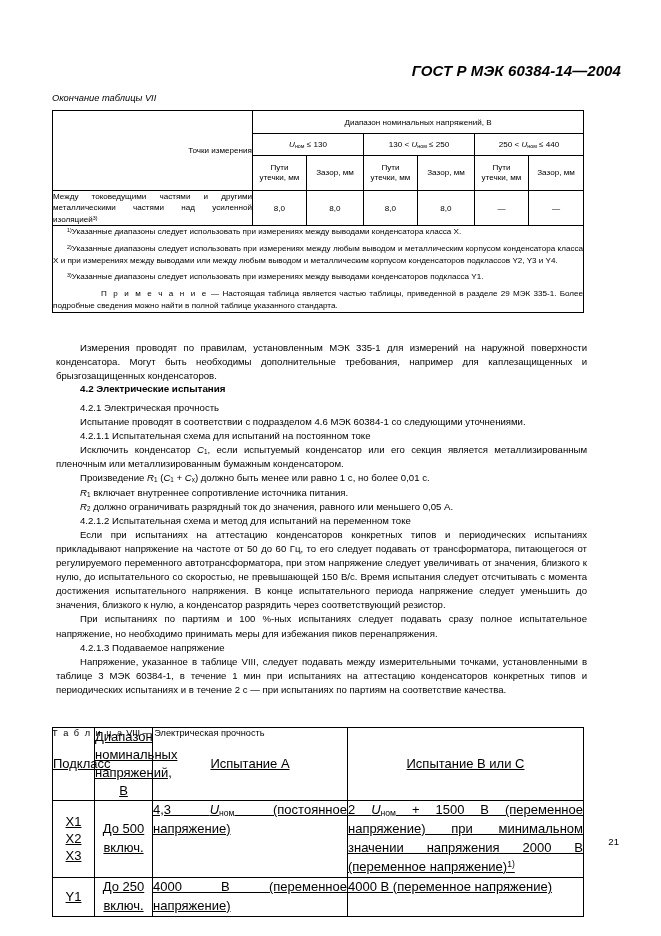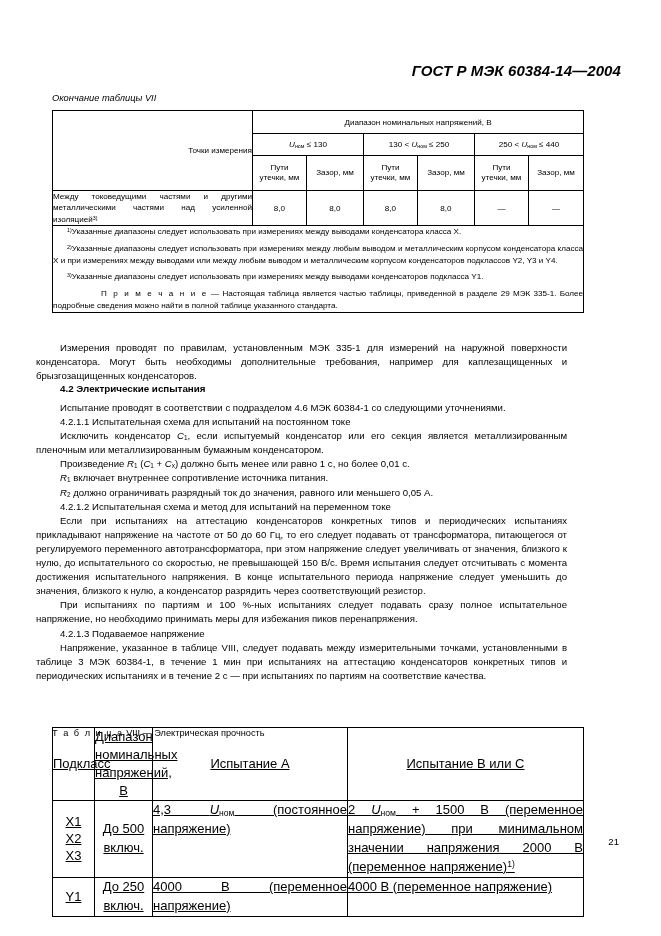--- a/index.html
+++ b/index.html
@@ -118,21 +118,21 @@
     text-align: justify;
     text-indent: 14px;
   }
   .fn-p:last-child { margin-bottom: 0; }
   .fn-note { text-indent: 14px; }
   .sp-note { letter-spacing: 1.6px; padding-left: 34px; }
 
   
   .body-block {
     position: absolute;
-    left: 36px;
+    left: 56px;
     width: 531px;
     font-size: 9.6px;
     line-height: 1.47;
   }
   p.just {
     margin: 0;
     text-align: justify;
     text-indent: 24px;
   }
   p.flat {
@@ -298,20 +298,21 @@
 
   <div class="body-block" style="top:341px;">
     <p class="just">Измерения проводят по правилам, установленным МЭК 335-1 для измерений на наружной поверхности конденсатора. Могут быть необходимы дополнительные требования, например для каплезащищенных и брызгозащищенных конденсаторов.</p>
   </div>
 
   <div class="body-block" style="top:382px;">
     <h4 class="sec">4.2  Электрические испытания</h4>
   </div>
 
   <div class="body-block" style="top:401px;">
+    <p class="flat">4.2.1  Электрическая прочность</p>
     <p class="flat">Испытание проводят в соответствии с подразделом 4.6 МЭК 60384-1 со следующими уточнениями.</p>
     <p class="flat">4.2.1.1  Испытательная схема для испытаний на постоянном токе</p>
     <p class="just"><span>Исключить конденсатор </span><i class="var">C</i><sub class="v">1</sub><span>, если испытуемый конденсатор или его секция является металлизированным пленочным или металлизированным бумажным конденсатором.</span></p>
     <p class="flat"><span>Произведение </span><i class="var">R</i><sub class="v">1</sub> (<i class="var">C</i><sub class="v">1</sub> + <i class="var">C</i><sub class="v">x</sub>)<span> должно быть менее или равно 1 с, но более 0,01 с.</span></p>
     <p class="flat"><i class="var">R</i><sub class="v">1</sub><span> включает внутреннее сопротивление источника питания.</span></p>
     <p class="flat"><i class="var">R</i><sub class="v">2</sub><span> должно ограничивать разрядный ток до значения, равного или меньшего 0,05 А.</span></p>
     <p class="flat">4.2.1.2  Испытательная схема и метод для испытаний на переменном токе</p>
     <p class="just">Если при испытаниях на аттестацию конденсаторов конкретных типов и периодических испытаниях прикладывают напряжение на частоте от 50 до 60 Гц, то его следует подавать от трансформатора, питающегося от регулируемого переменного автотрансформатора, при этом напряжение следует увеличивать от значения, близкого к нулю, до испытательного со скоростью, не превышающей 150 В/с. Время испытания следует отсчитывать с момента достижения испытательного напряжения. В конце испытательного периода напряжение следует уменьшить до значения, близкого к нулю, а конденсатор разрядить через соответствующий резистор.</p>
     <p class="just">При испытаниях по партиям и 100 %-ных испытаниях следует подавать сразу полное испытательное напряжение, но необходимо принимать меры для избежания пиков перенапряжения.</p>
     <p class="flat">4.2.1.3  Подаваемое напряжение</p>

